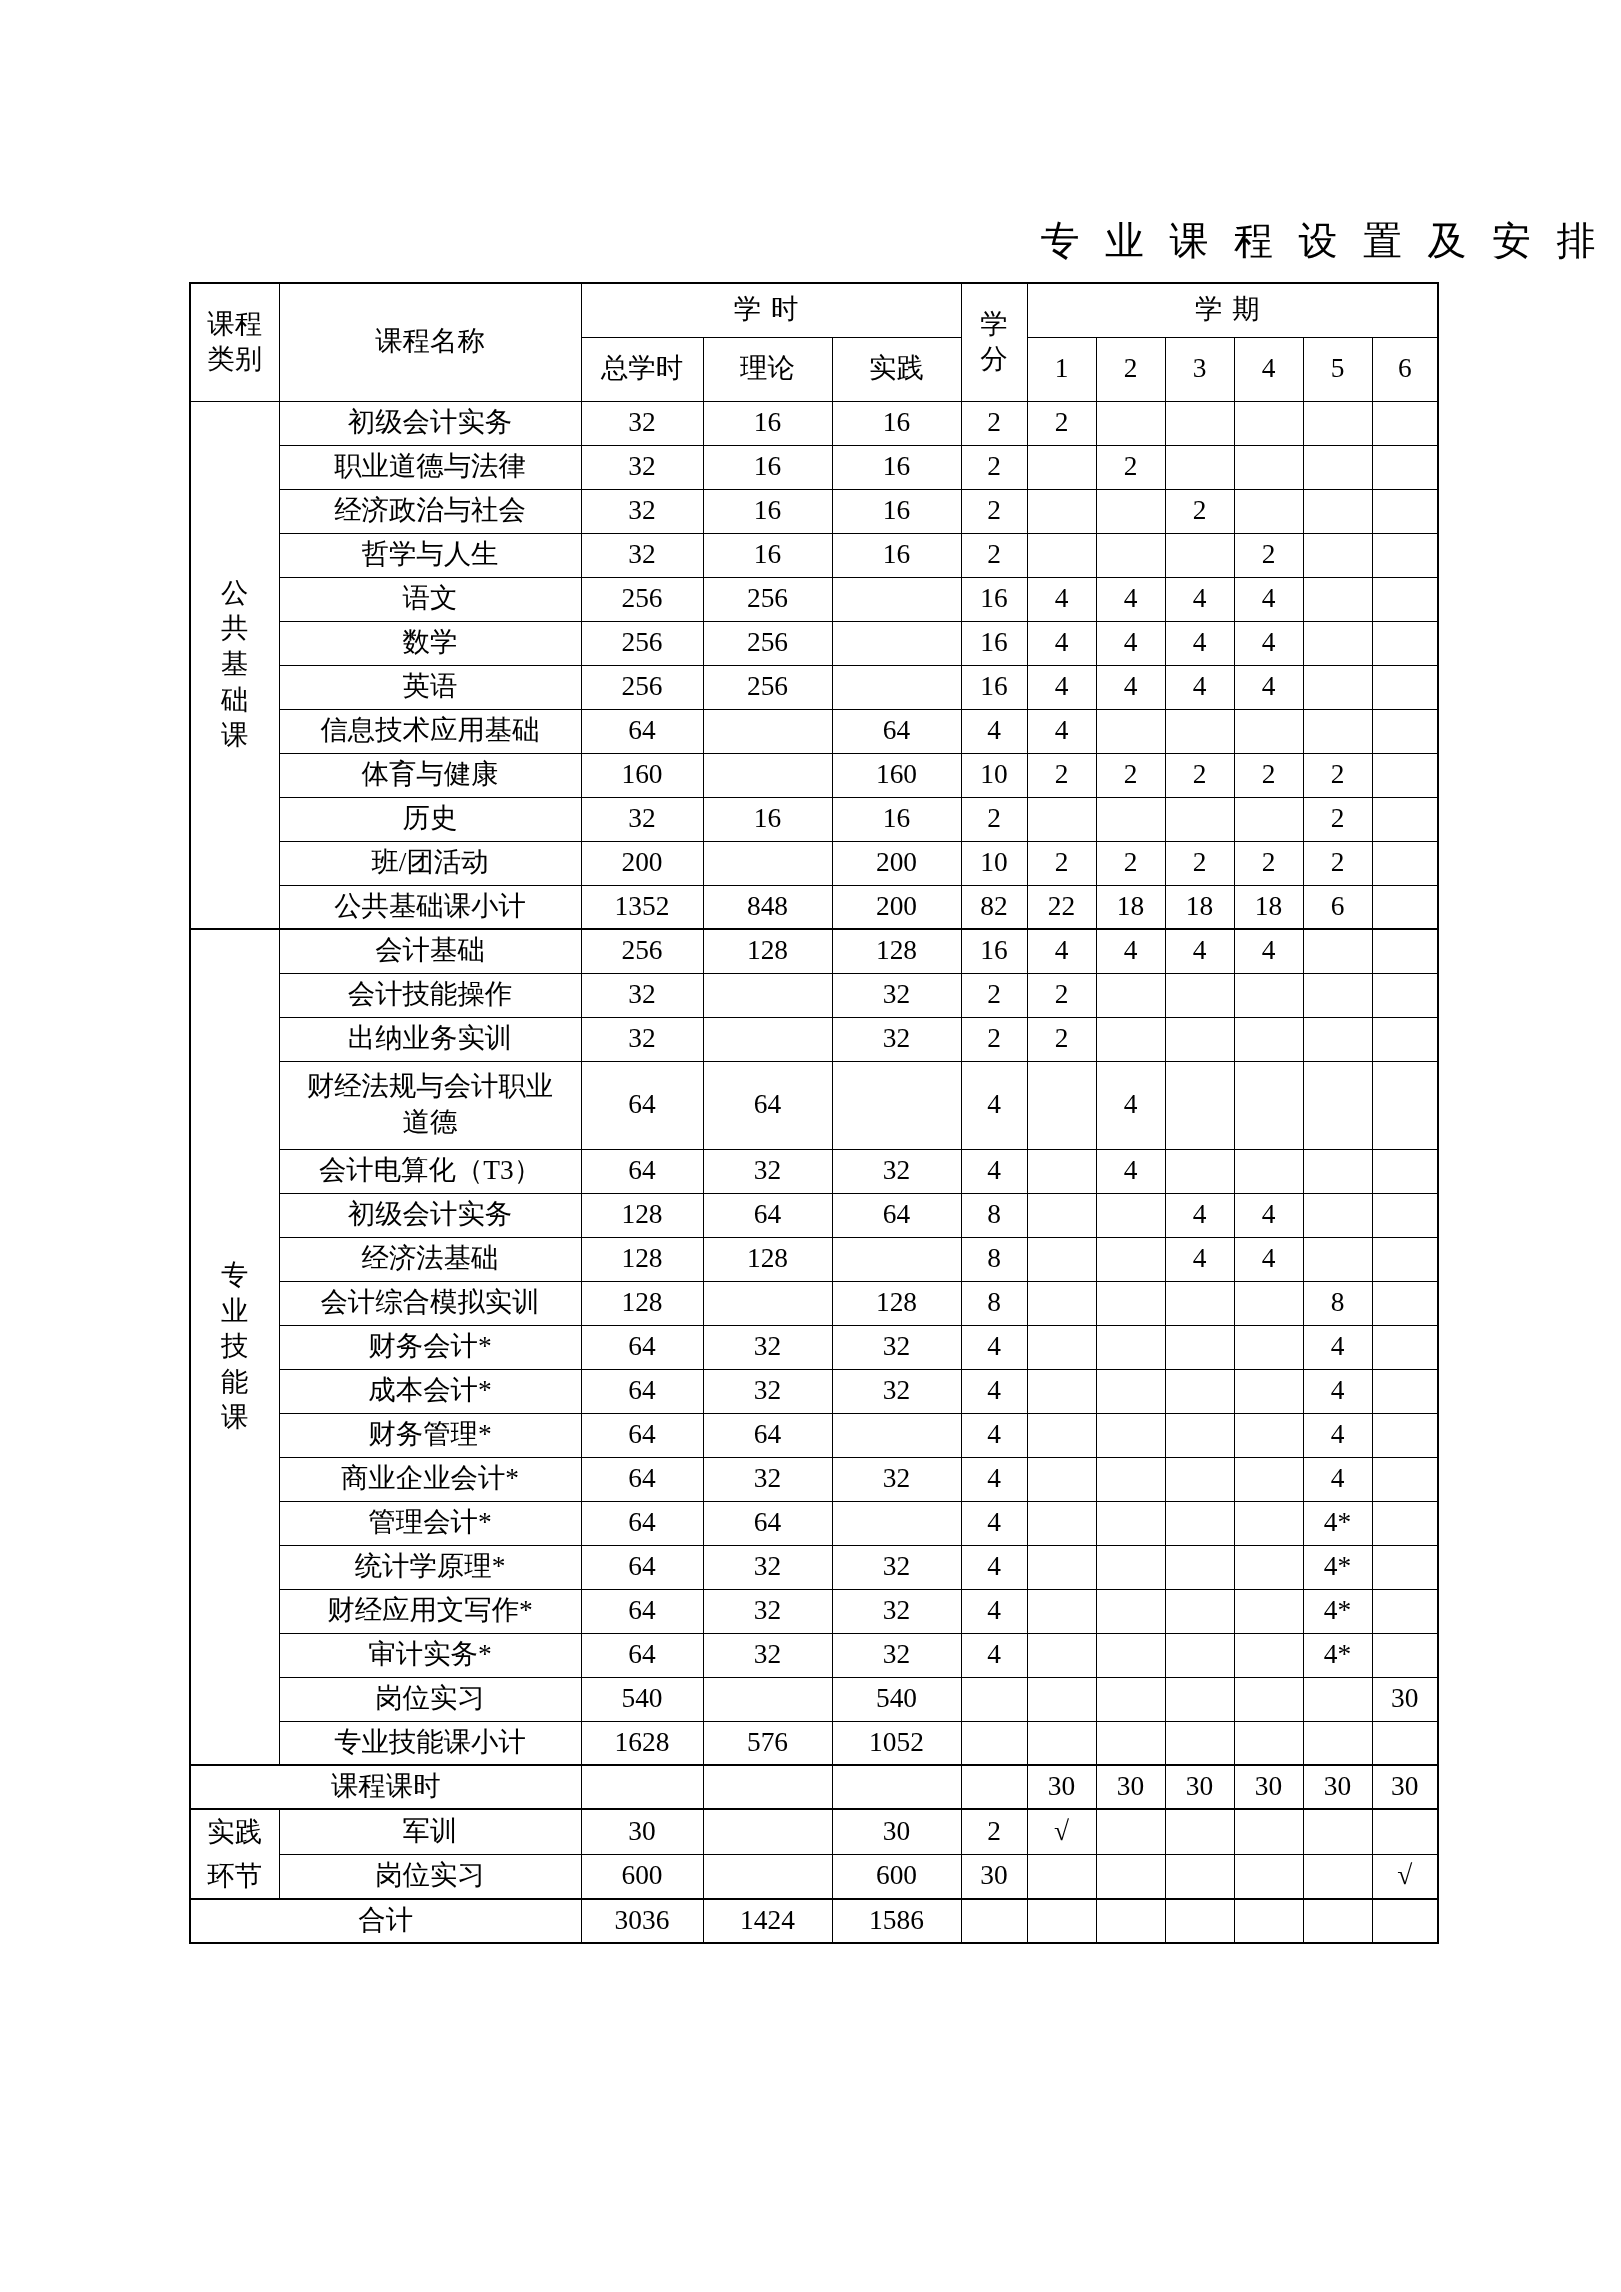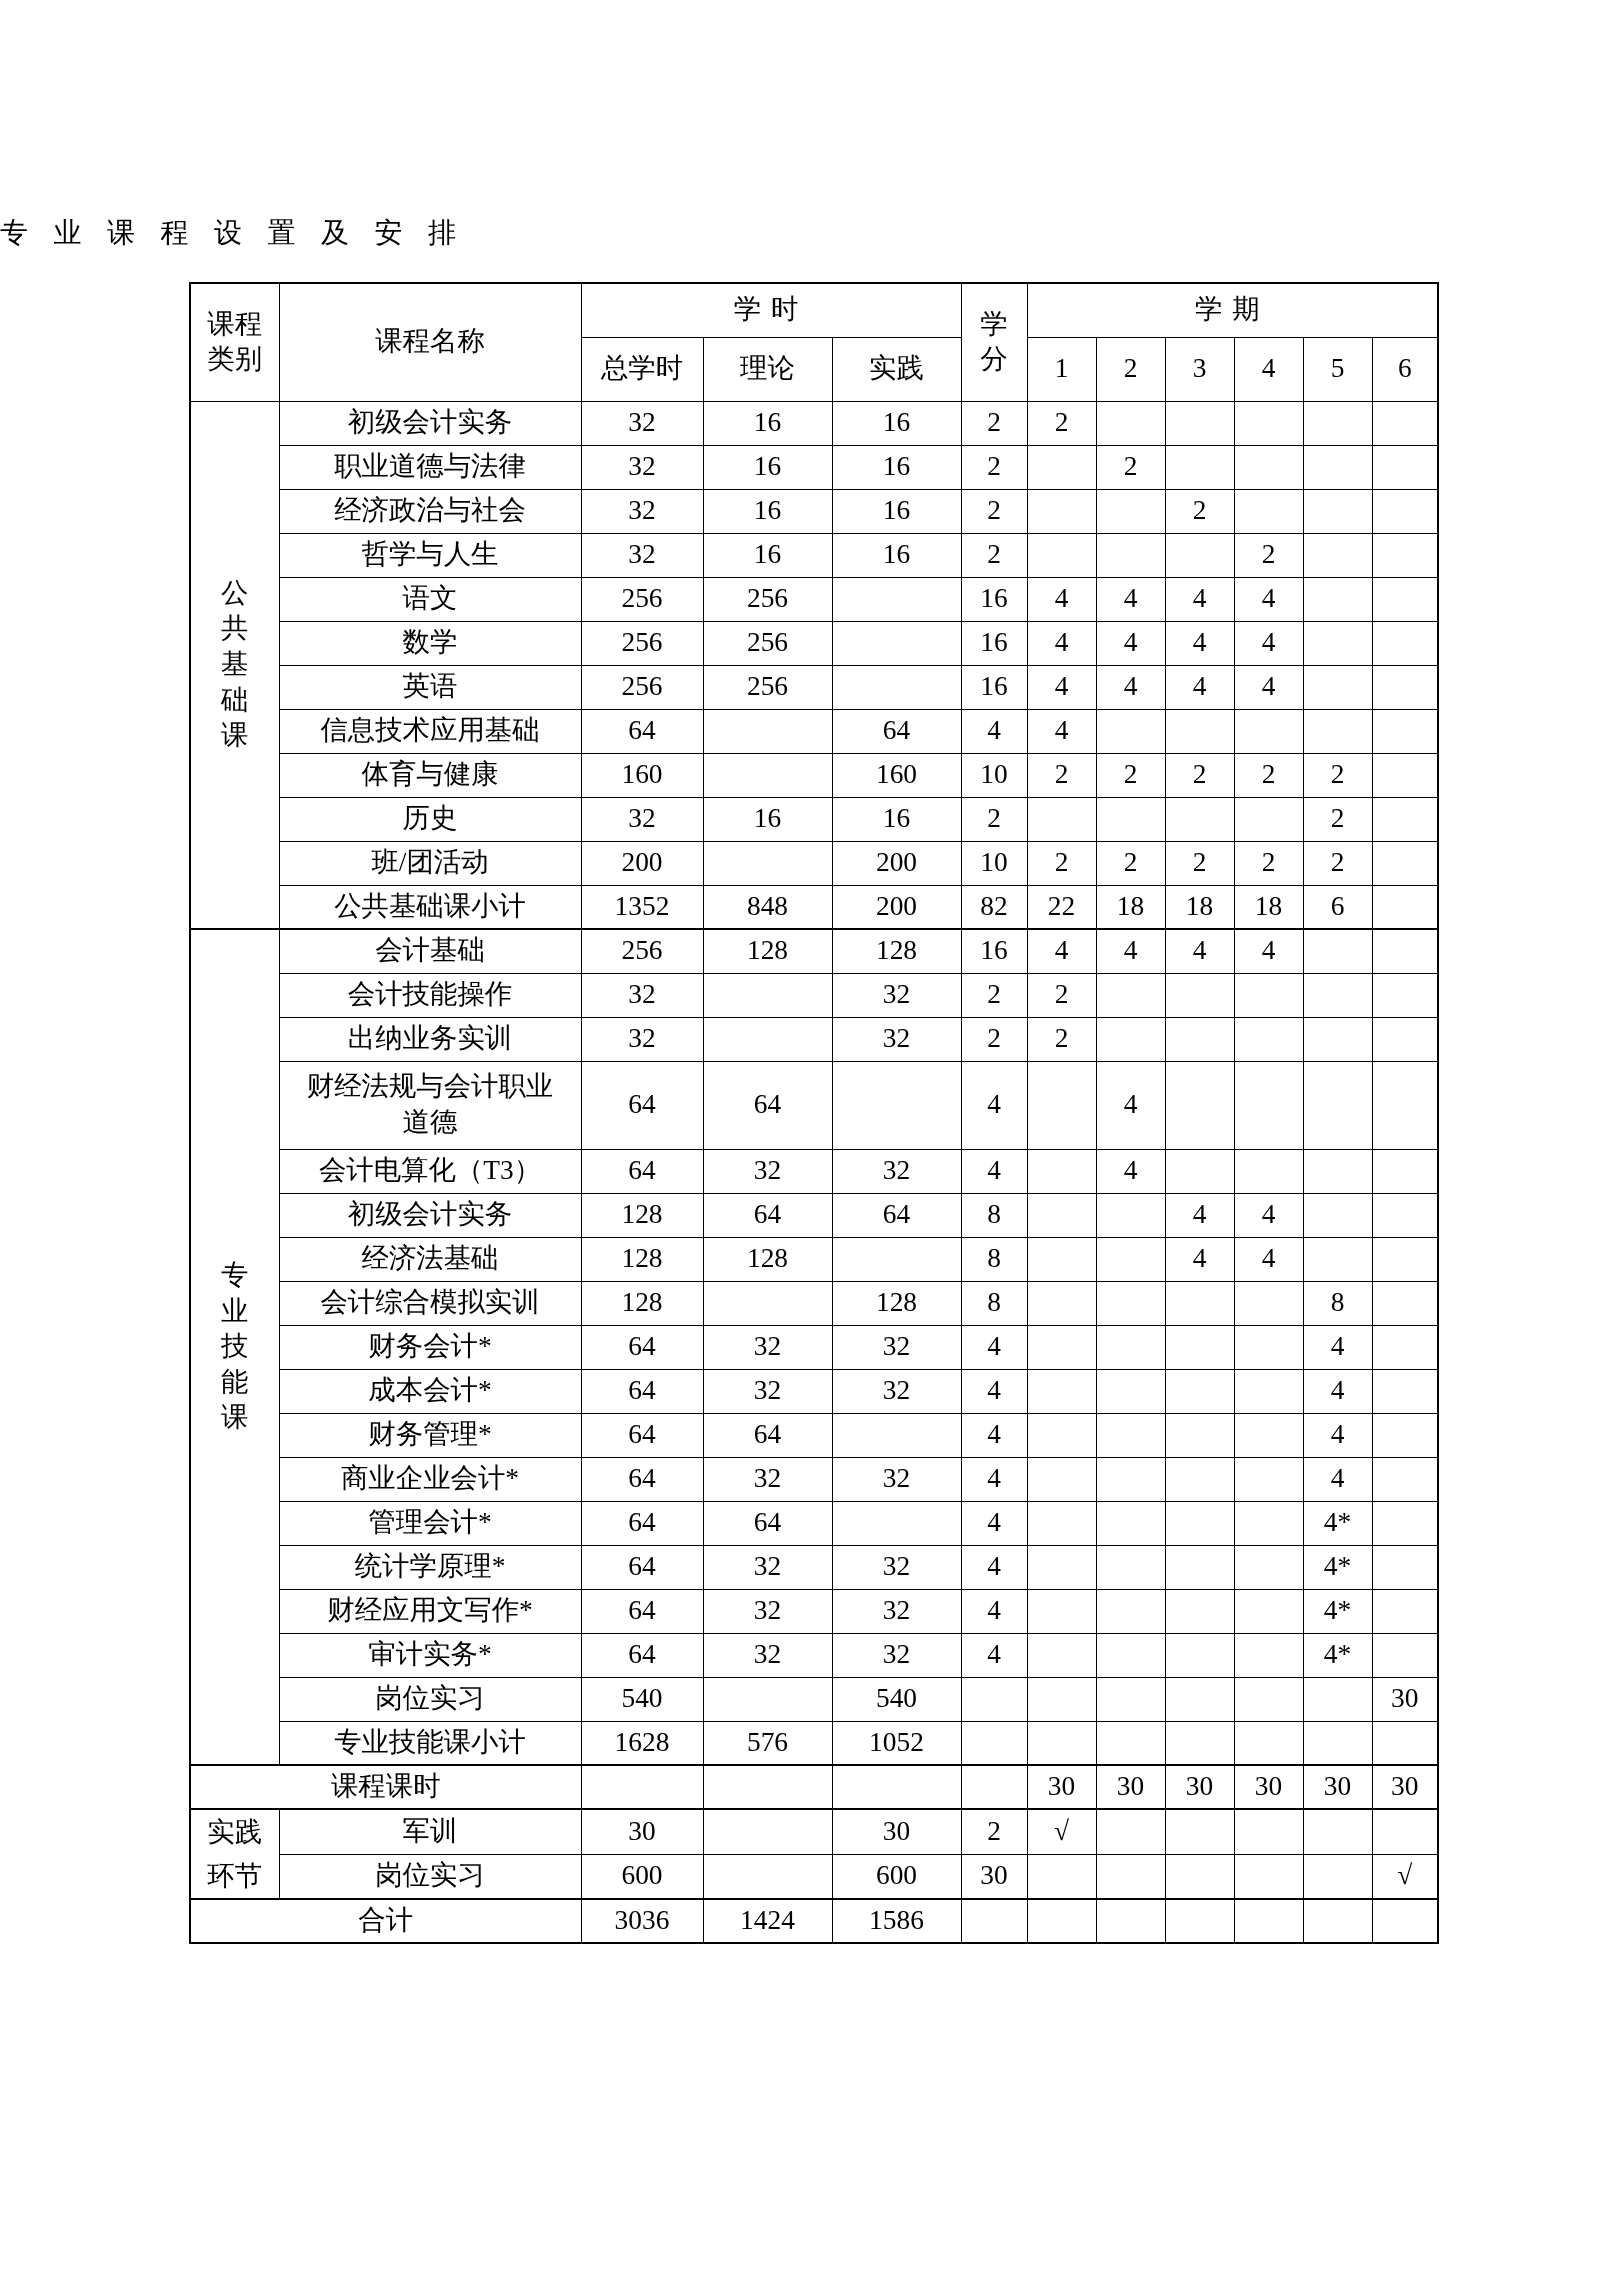--- a/index.html
+++ b/index.html
@@ -7,22 +7,22 @@
     position:relative;
     width:1621px;height:2293px;
     background:#ffffff;
     font-family:"Liberation Serif","DejaVu Serif",serif;
     color:#000;
     overflow:hidden;
   }
   .doc-title{
     position:absolute;
     top:214px;left:0;width:100%;
-    text-align:left;
-    font-size:28px;
+    text-align:right;
+    font-size:39px;
     letter-spacing:25.5px;
     white-space:nowrap;
   }
   table.curriculum{
     position:absolute;
     left:189px;top:282px;
     width:1246px;
     border-collapse:collapse;
     table-layout:fixed;
     border:2.9px solid #000;

